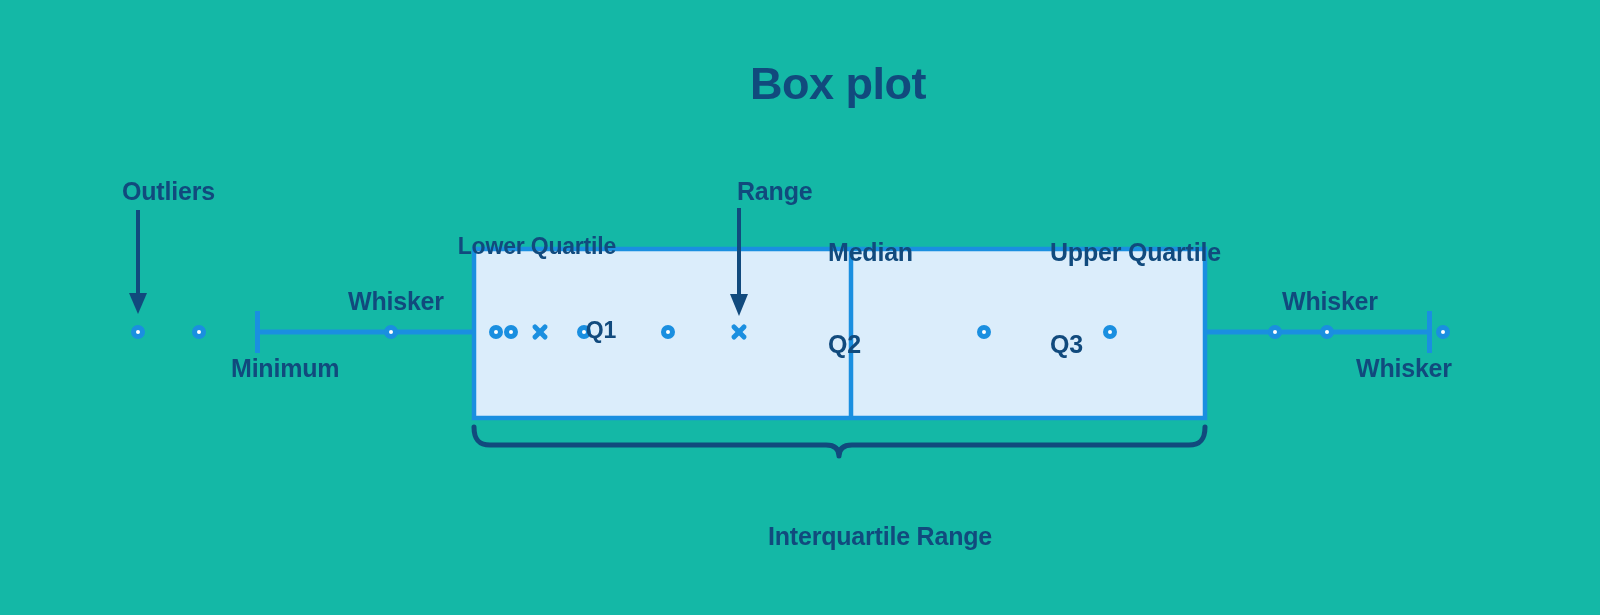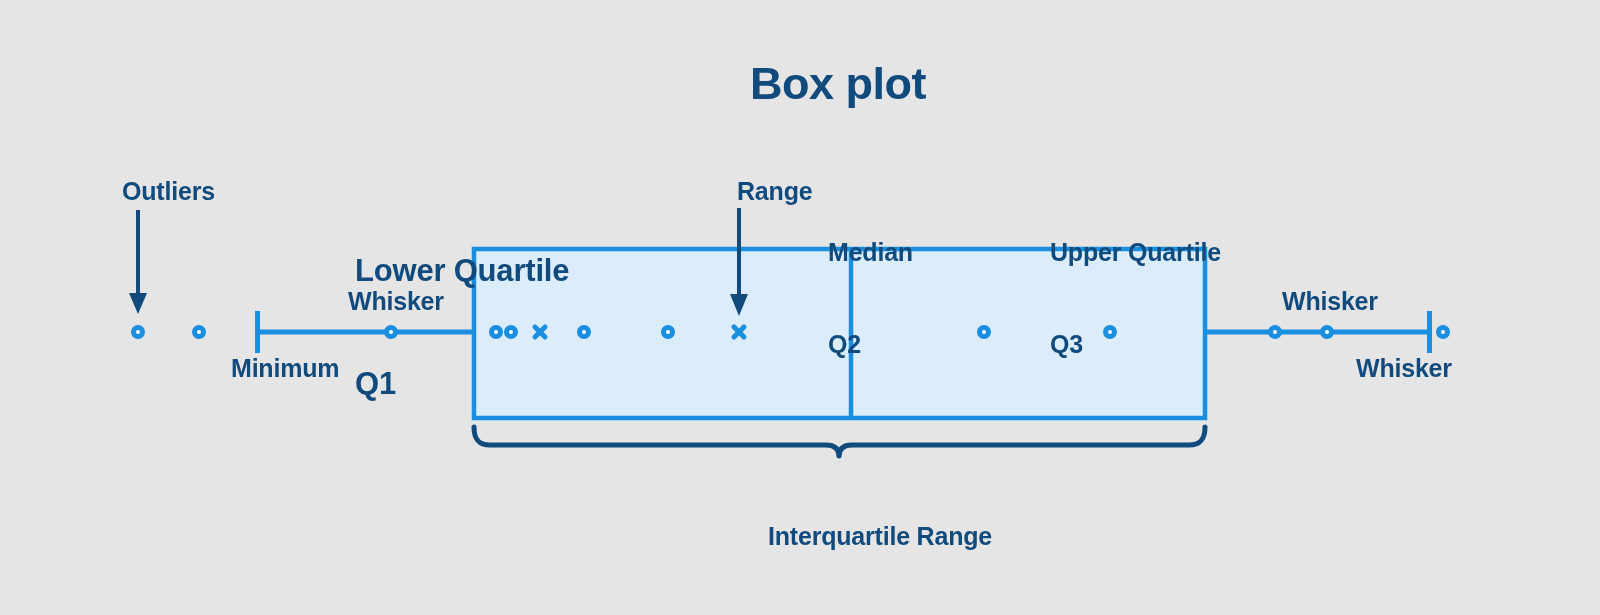--- a/index.html
+++ b/index.html
@@ -7,21 +7,21 @@
     padding: 0;
     background: #ffffff;
   }
   body {
     font-family: "Liberation Sans", sans-serif;
   }
   #canvas {
     position: relative;
     width: 1600px;
     height: 615px;
-    background: #e5e5e5;
+    background: #14b8a6;
     overflow: hidden;
   }
   #diagram-svg {
     position: absolute;
     left: 0;
     top: 0;
     width: 1600px;
     height: 615px;
   }
   .lbl {
@@ -42,21 +42,21 @@
     text-align: center;
     color: #114a7d;
     font-size: 45px;
     font-weight: bold;
     letter-spacing: -0.5px;
     font-family: "Liberation Sans", sans-serif;
   }
   .lbl-outliers   { left: 82px;   top: 176px; font-size: 25px; }
   .lbl-minimum    { left: 191px;  top: 353px; font-size: 25px; }
   .lbl-whisker-l  { left: 308px;  top: 286px; font-size: 25px; }
-  .lbl-q1         { left: 315px;  top: 176px; font-size: 31px; text-align: left; width: 261px; }
+  .lbl-q1         { left: 315px;  top: 176px; font-size: 23px; text-align: right; width: 261px; }
   .lbl-mean       { left: 697px;  top: 176px; font-size: 25px; }
   .lbl-q2         { left: 788px;  top: 176px; font-size: 25px; text-align: left; width: 126px; }
   .lbl-q3         { left: 1010px; top: 176px; font-size: 25px; text-align: left; width: 284px; }
   .lbl-whisker-r  { left: 1242px; top: 286px; font-size: 25px; }
   .lbl-maximum    { left: 1316px; top: 353px; font-size: 25px; }
   .lbl-iqr        { left: 440px;  top: 460px; font-size: 25px; text-align: center; width: 800px; }
   .sub { display: block; }
 </style>
 </head>
 <body>

